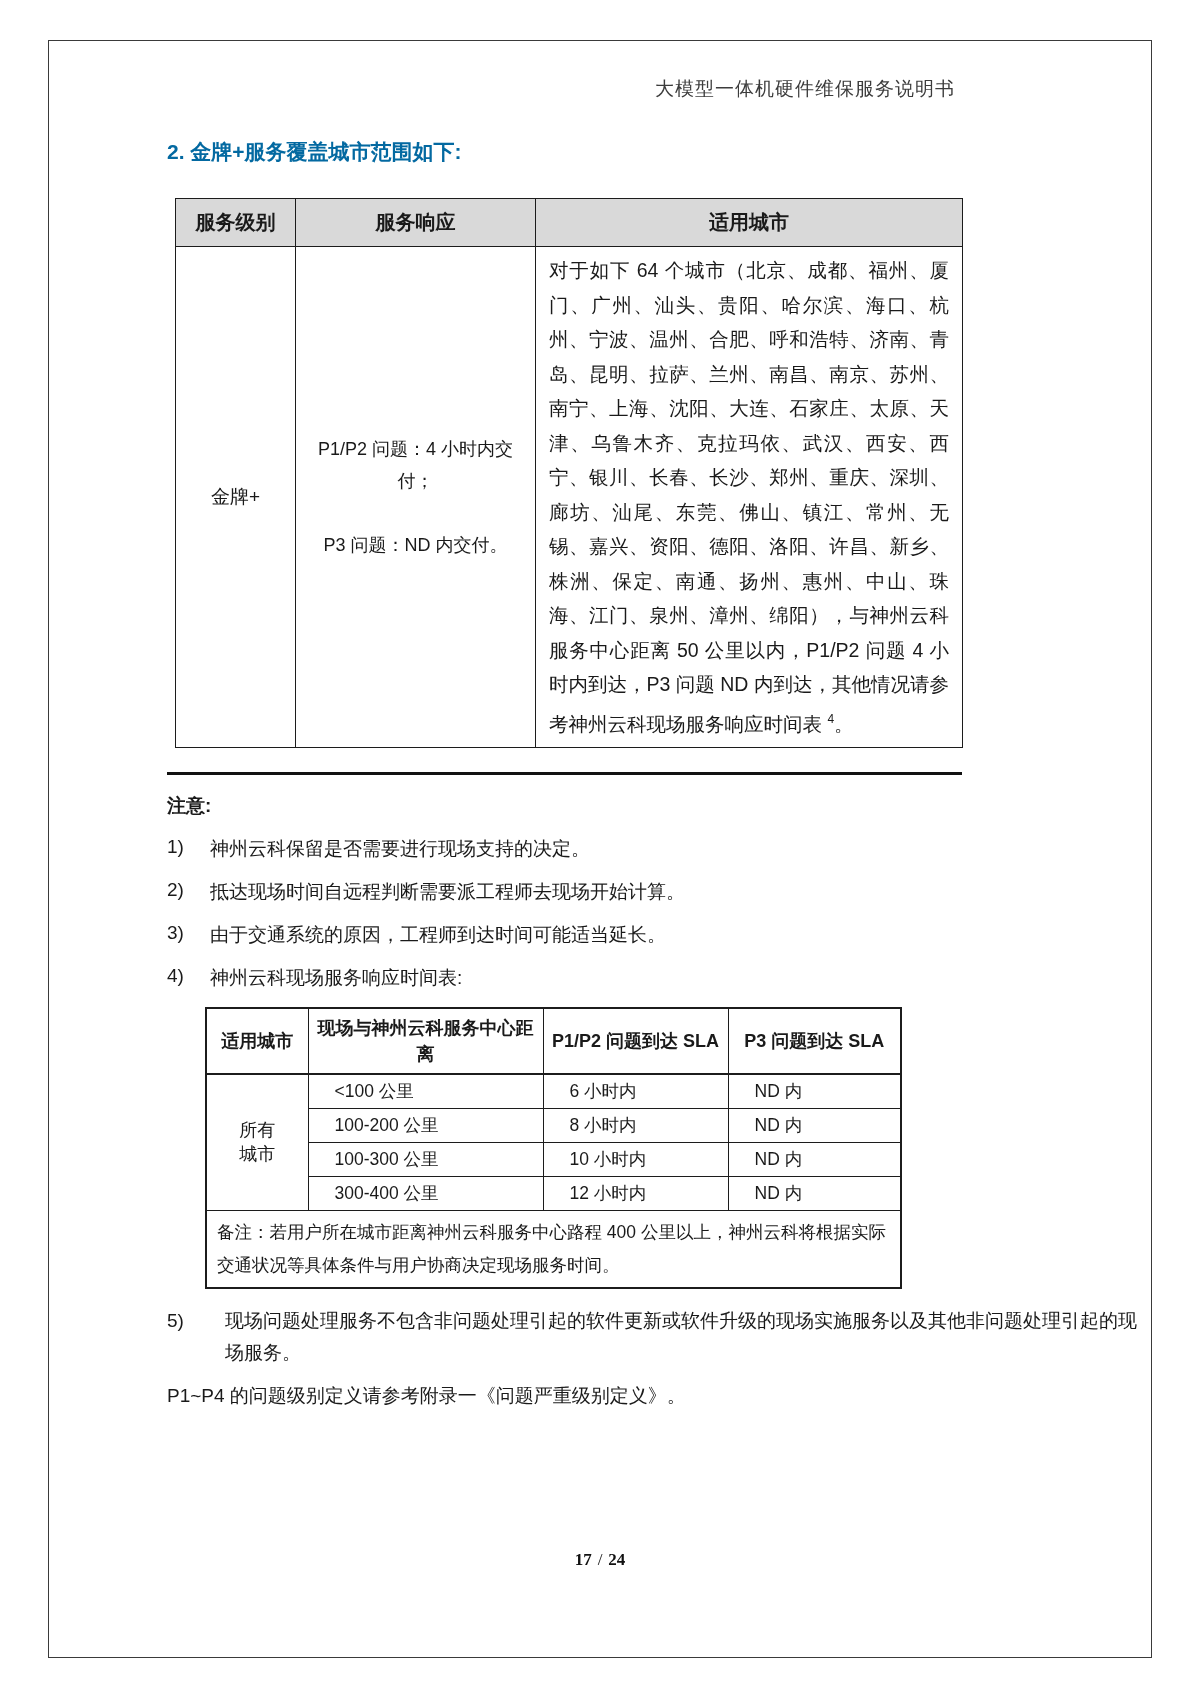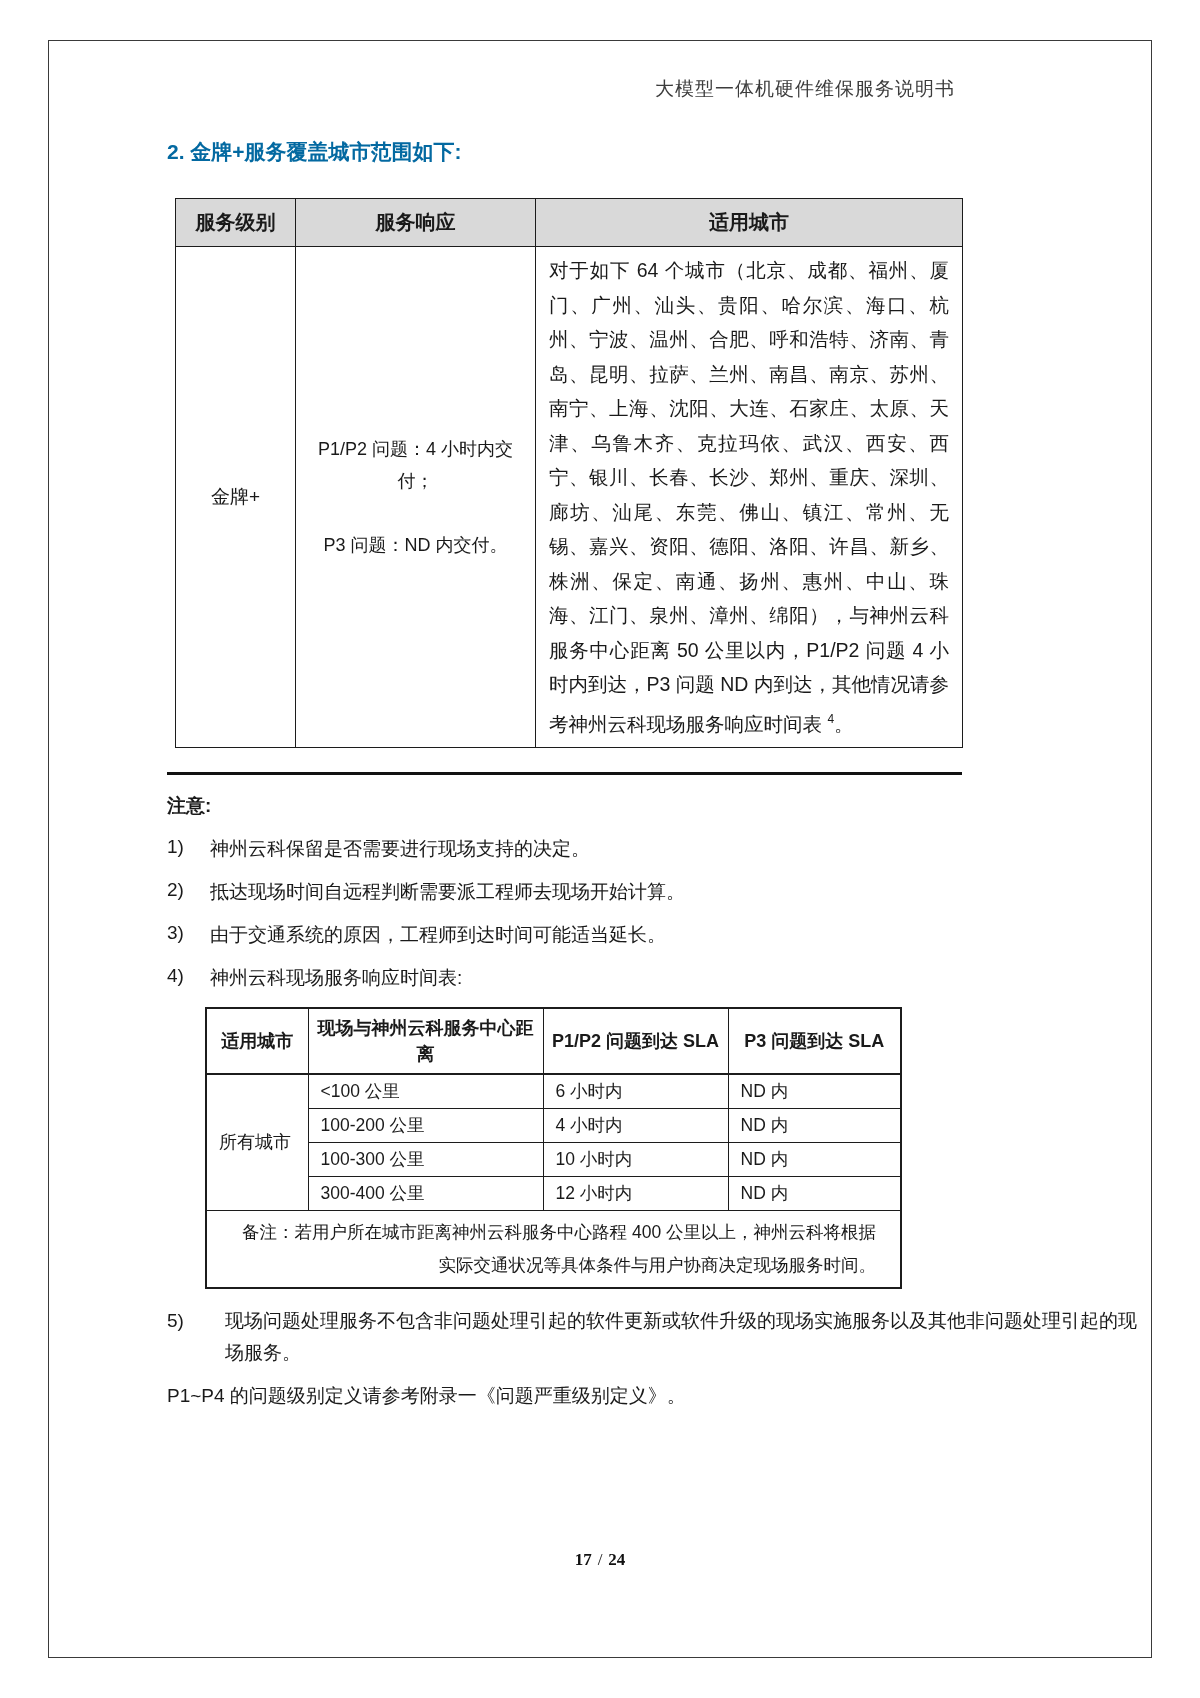--- a/index.html
+++ b/index.html
@@ -124,32 +124,33 @@
     line-height:26px;
     border-bottom:2.5px solid #1c1c1c;
     background:#fff;
   }
   .t2 .c1{width:102px;}
   .t2 .c2{width:235px;}
   .t2 .c3{width:185px;}
   .t2 .c4{width:173px;}
   .t2 td{
     font-size:17.5px;
-    padding:4px 12px;
+    padding:4px 26px;
     height:25px;
     vertical-align:middle;
     text-align:left;
   }
   .t2 .cell-cityname{
+    text-align:center;
     font-size:18px;
   }
   .t2 .remark-cell{
     line-height:33px;
-    padding:5px 24px;
-    text-align:right;
+    padding:5px 10px;
+    text-align:left;
   }
   
   .footnote{
     margin-top:14px;
     margin-left:119px;
     font-size:19px;
   }
   .page-footer{
     position:absolute;
     left:0;right:0;
@@ -233,21 +234,21 @@
         <th>P3 问题到达 SLA</th>
       </tr>
       <tr>
         <td rowspan="4" class="cell-cityname">所有城市</td>
         <td>&lt;100 公里</td>
         <td>6 小时内</td>
         <td>ND 内</td>
       </tr>
       <tr>
         <td>100-200 公里</td>
-        <td>4 小时内</td>
+        <td>8 小时内</td>
         <td>ND 内</td>
       </tr>
       <tr>
         <td>100-300 公里</td>
         <td>10 小时内</td>
         <td>ND 内</td>
       </tr>
       <tr>
         <td>300-400 公里</td>
         <td>12 小时内</td>

